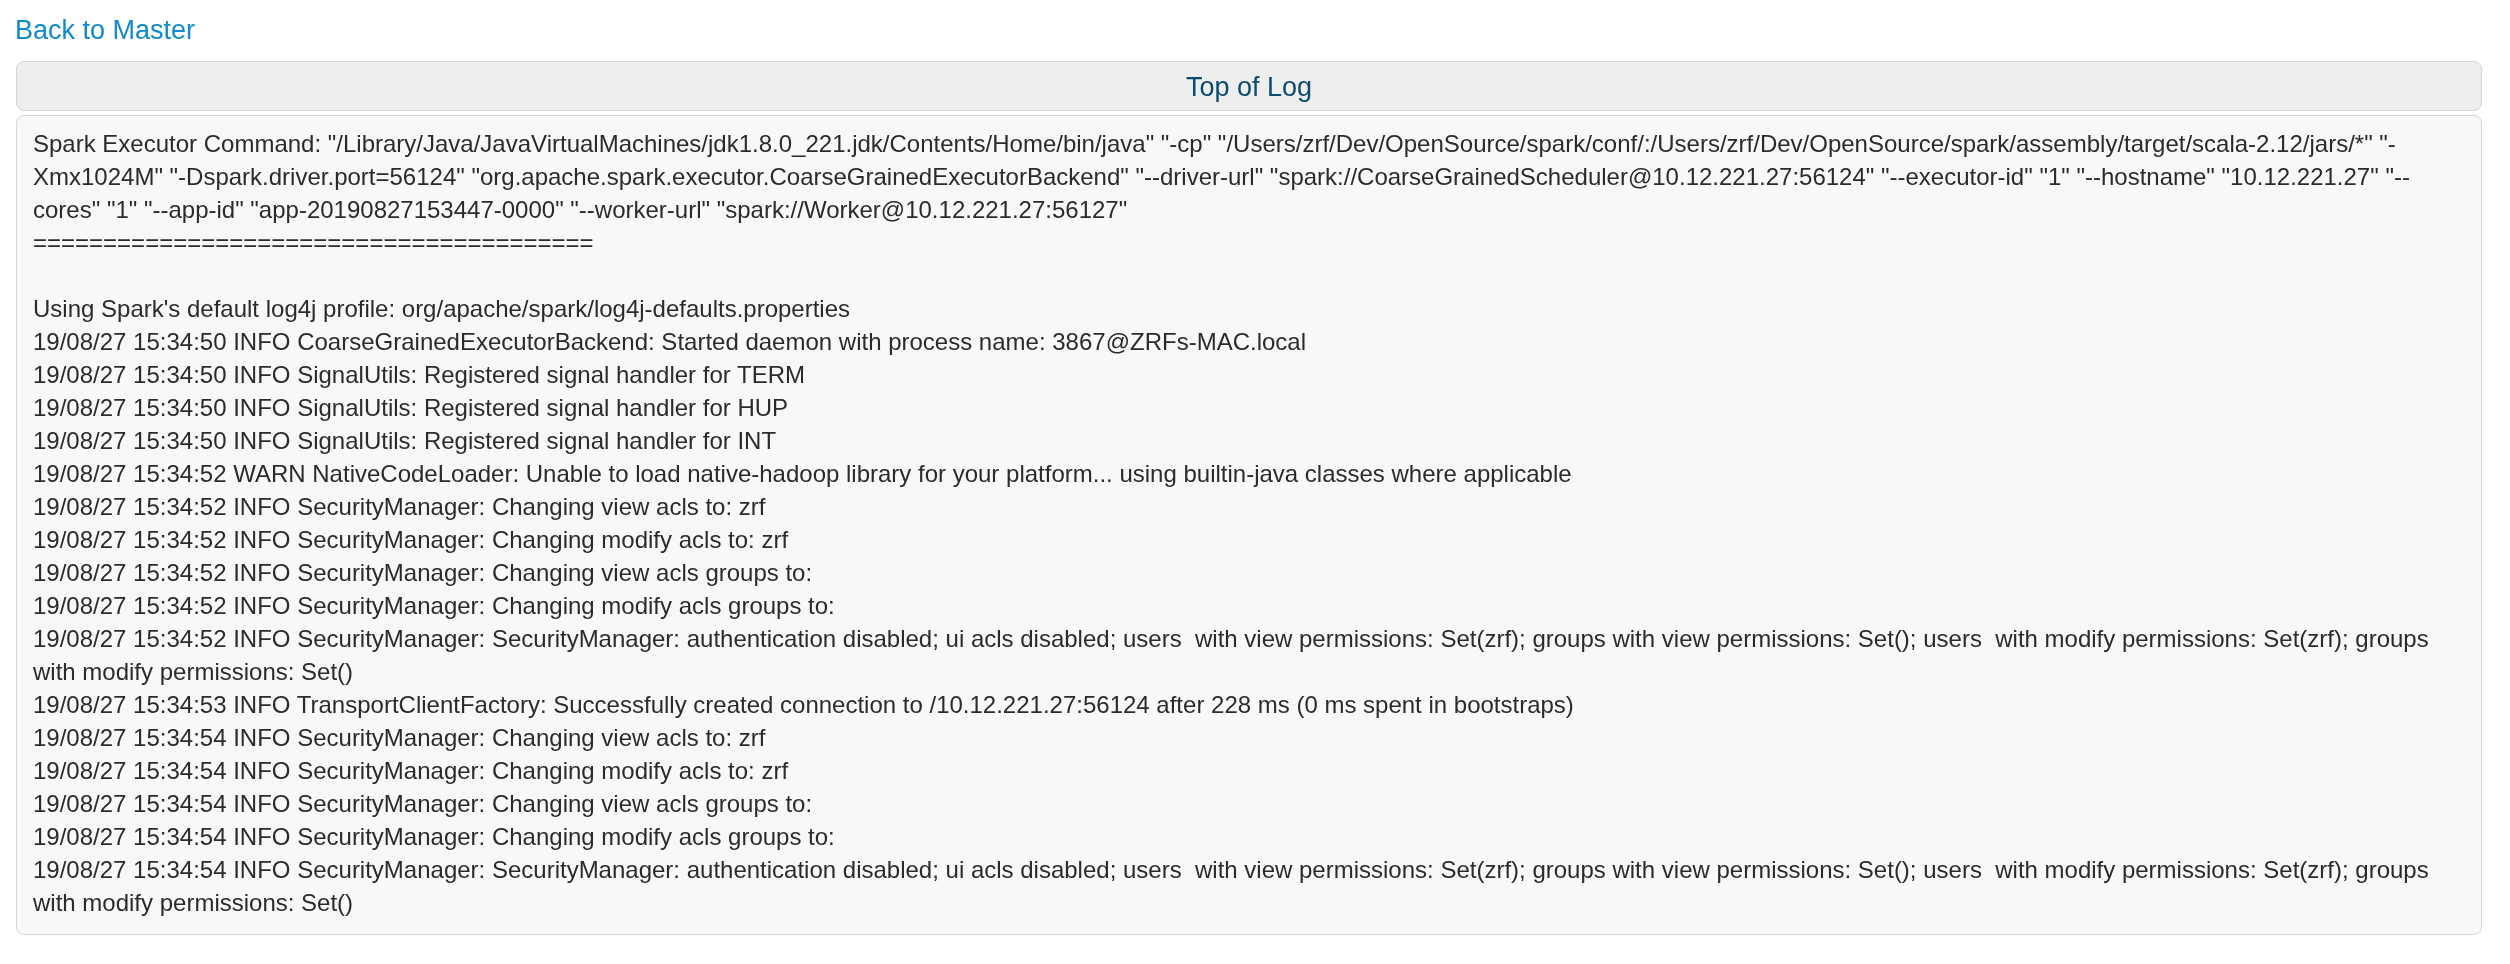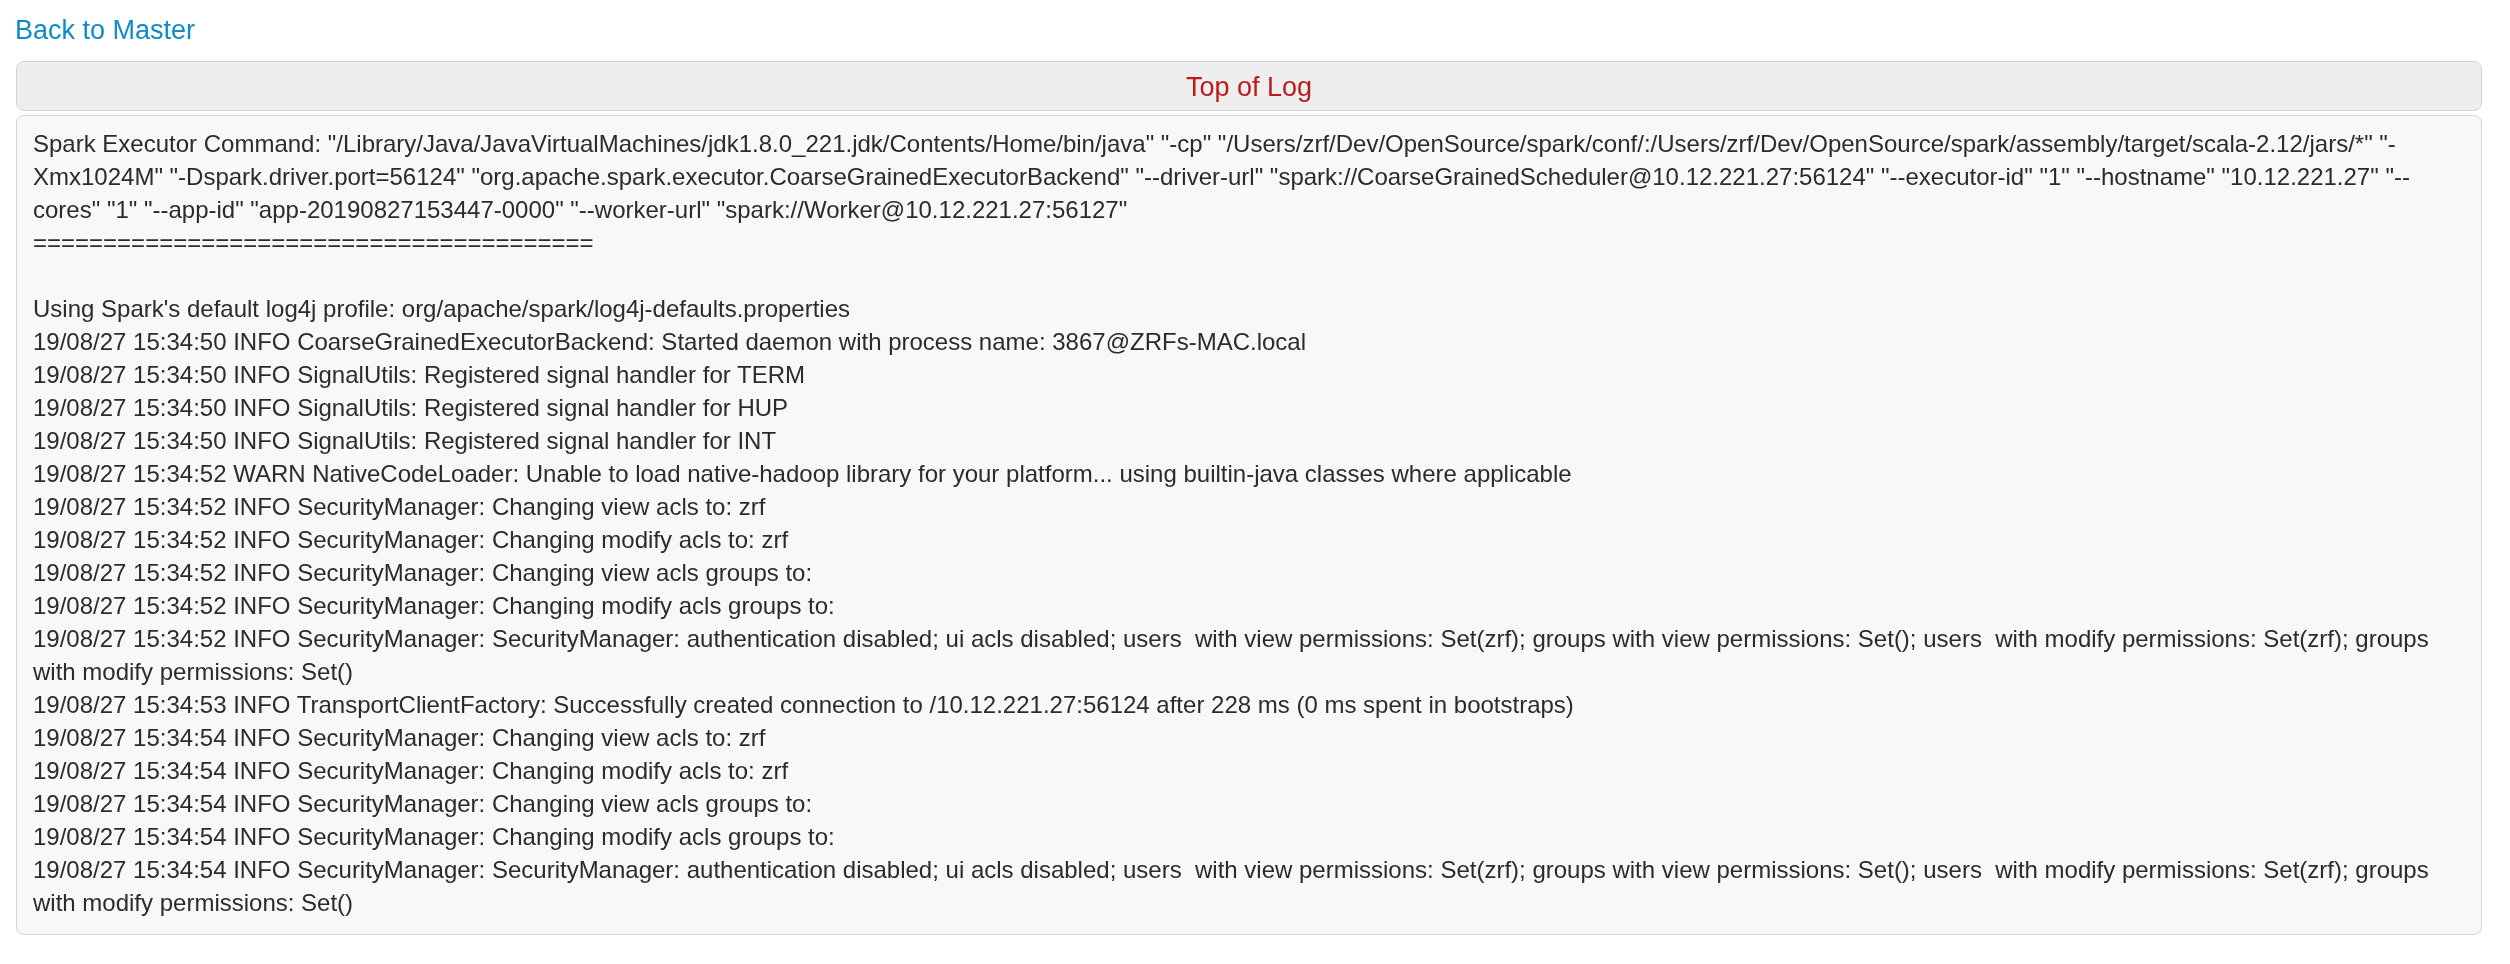--- a/index.html
+++ b/index.html
@@ -32,21 +32,21 @@
     color: #2b2b2b;
   }
   .log-header {
     margin: 15px 28px 0 16px;
     height: 50px;
     line-height: 50px;
     text-align: center;
     background: #eeeeee;
     border: 1px solid #d5d5d5;
     border-radius: 8px;
-    color: #b91c1c;
+    color: #0c4a6e;
     font-size: 27px;
     box-sizing: border-box;
   }
   .log-box {
     margin: 4px 28px 0 16px;
     background: #f8f8f8;
     border: 1px solid #d5d5d5;
     border-radius: 8px;
     box-sizing: border-box;
     padding: 11px 16px 14px 16px;

